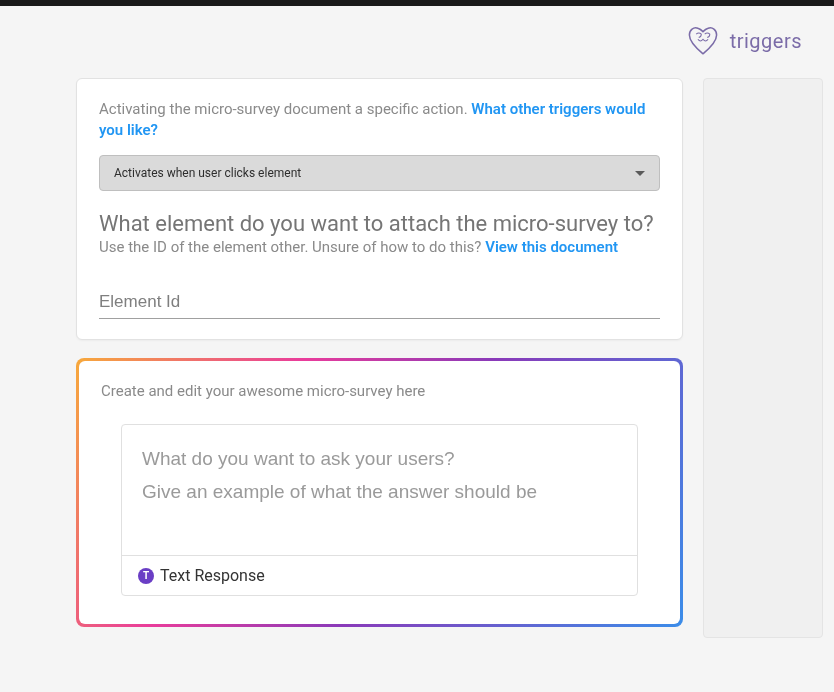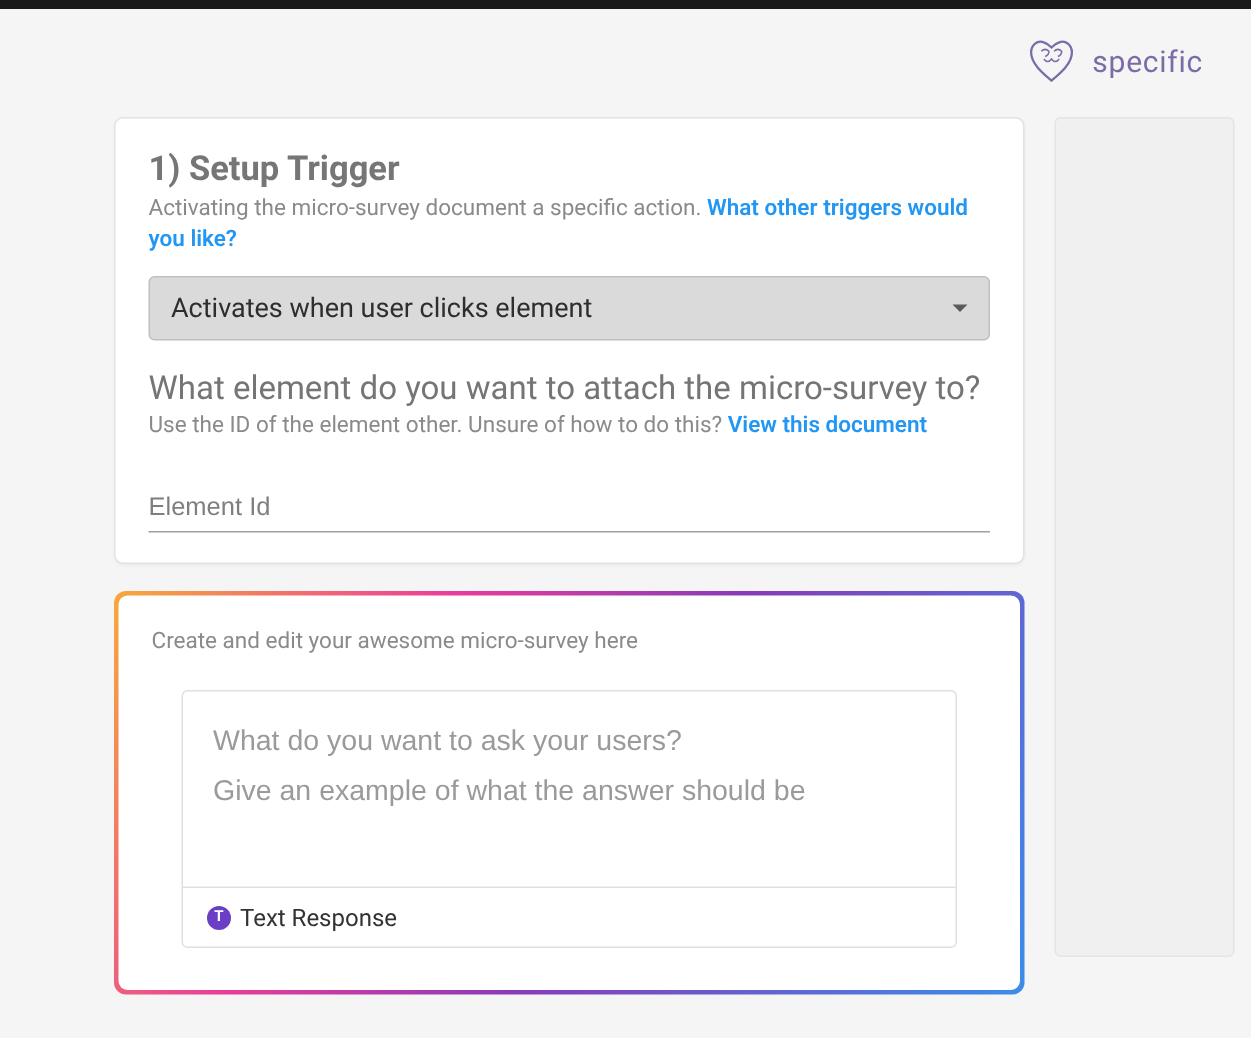--- a/index.html
+++ b/index.html
@@ -88,21 +88,21 @@
       border: 1px solid #bfbfbf;
       border-radius: 4px;
       padding: 10px 14px;
       display: flex;
       justify-content: space-between;
       align-items: center;
       cursor: pointer;
     }
     .dropdown-label {
       color: #2e2e2e;
-      font-size: 18px;
+      font-size: 12px;
     }
     .chevron {
       width: 0;
       height: 0;
       border-left: 5px solid transparent;
       border-right: 5px solid transparent;
       border-top: 5px solid #5a5a5a;
     }
     .subheader {
       margin-top: 20px;
@@ -230,29 +230,28 @@
 <body>
 
 <div class="top-bar"></div>
 
 <div class="header">
   <div class="logo-container">
     <svg class="logo-icon" viewBox="0 0 40 40">
       <path d="M20 35 C14 30 4 22 4 13 C4 7 9 3 14 5 C17 6 20 9 20 9 C20 9 23 6 26 5 C31 3 36 7 36 13 C36 22 26 30 20 35 Z" fill="none" stroke="#7b6ca8" stroke-width="1.8"></path>
       <path d="M12 12 Q15 9 18 12 Q18 15 15 16 M22 12 Q25 9 28 12 Q28 15 25 16 M14 18 Q17 22 20 18 Q23 22 26 18" fill="none" stroke="#7b6ca8" stroke-width="1.2"></path>
     </svg>
-    <span class="logo-text">specific</span>
+    <span class="logo-text">triggers</span>
   </div>
 </div>
 
 <div class="content-row">
   <div class="main-col">
 
     <div class="card">
-      <div class="section-title">1) Setup Trigger</div>
       <div class="section-desc">
         <span>Activating the micro-survey document a specific action. </span><span class="link">What other triggers would you like?</span>
       </div>
       <div class="dropdown">
         <span class="dropdown-label">Activates when user clicks element</span>
         <span class="chevron"></span>
       </div>
       <div class="subheader">What element do you want to attach the micro-survey to?</div>
       <div class="section-desc">
         <span>Use the ID of the element other. Unsure of how to do this? </span><span class="link">View this document</span>

